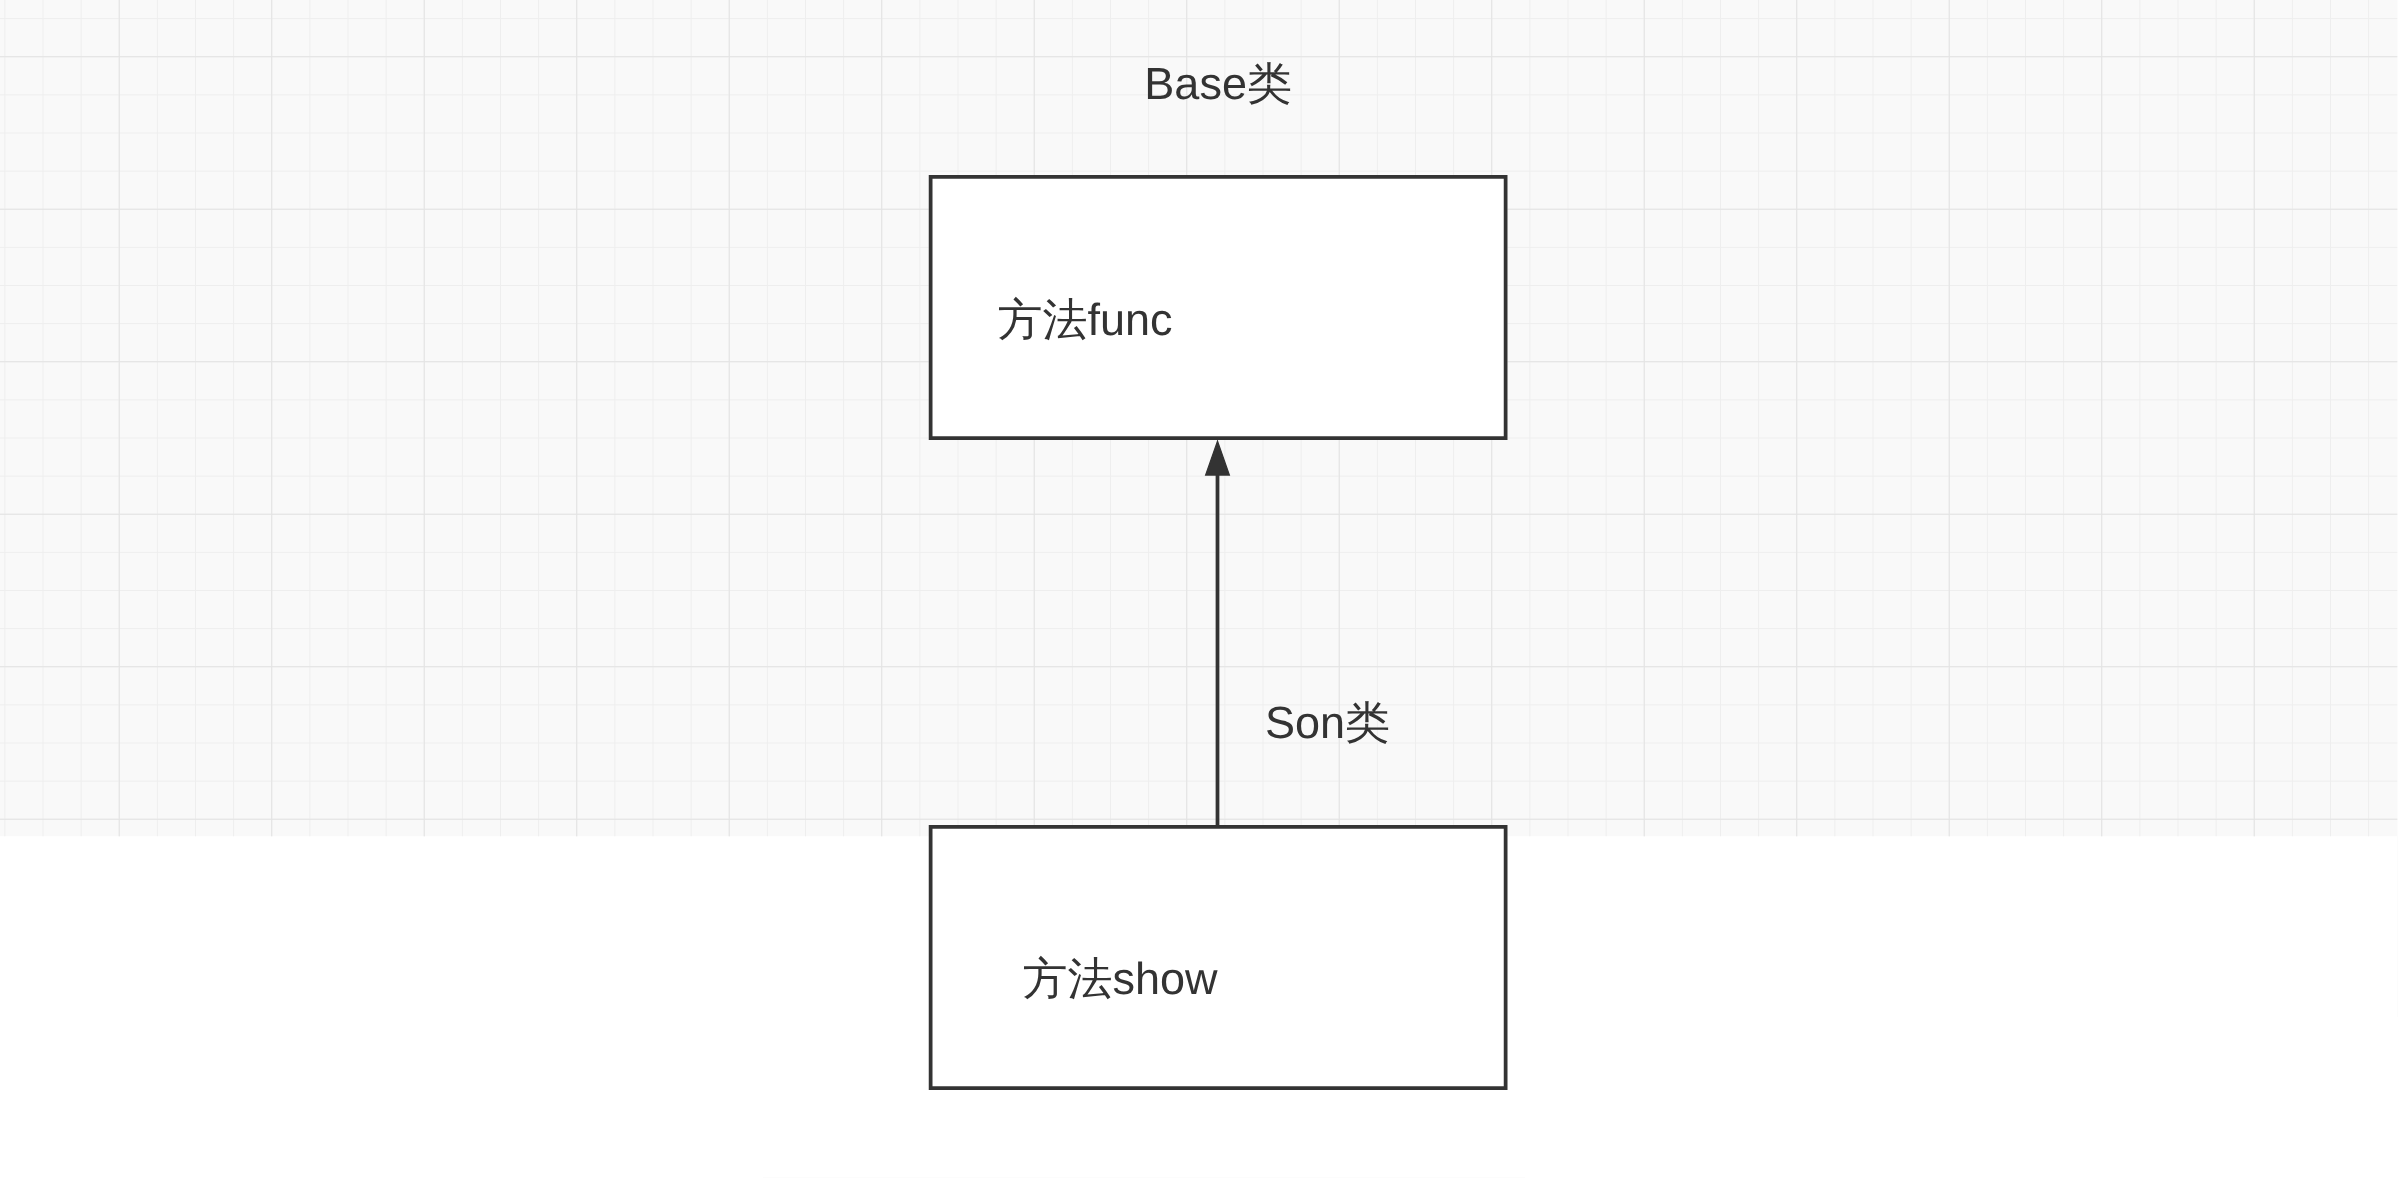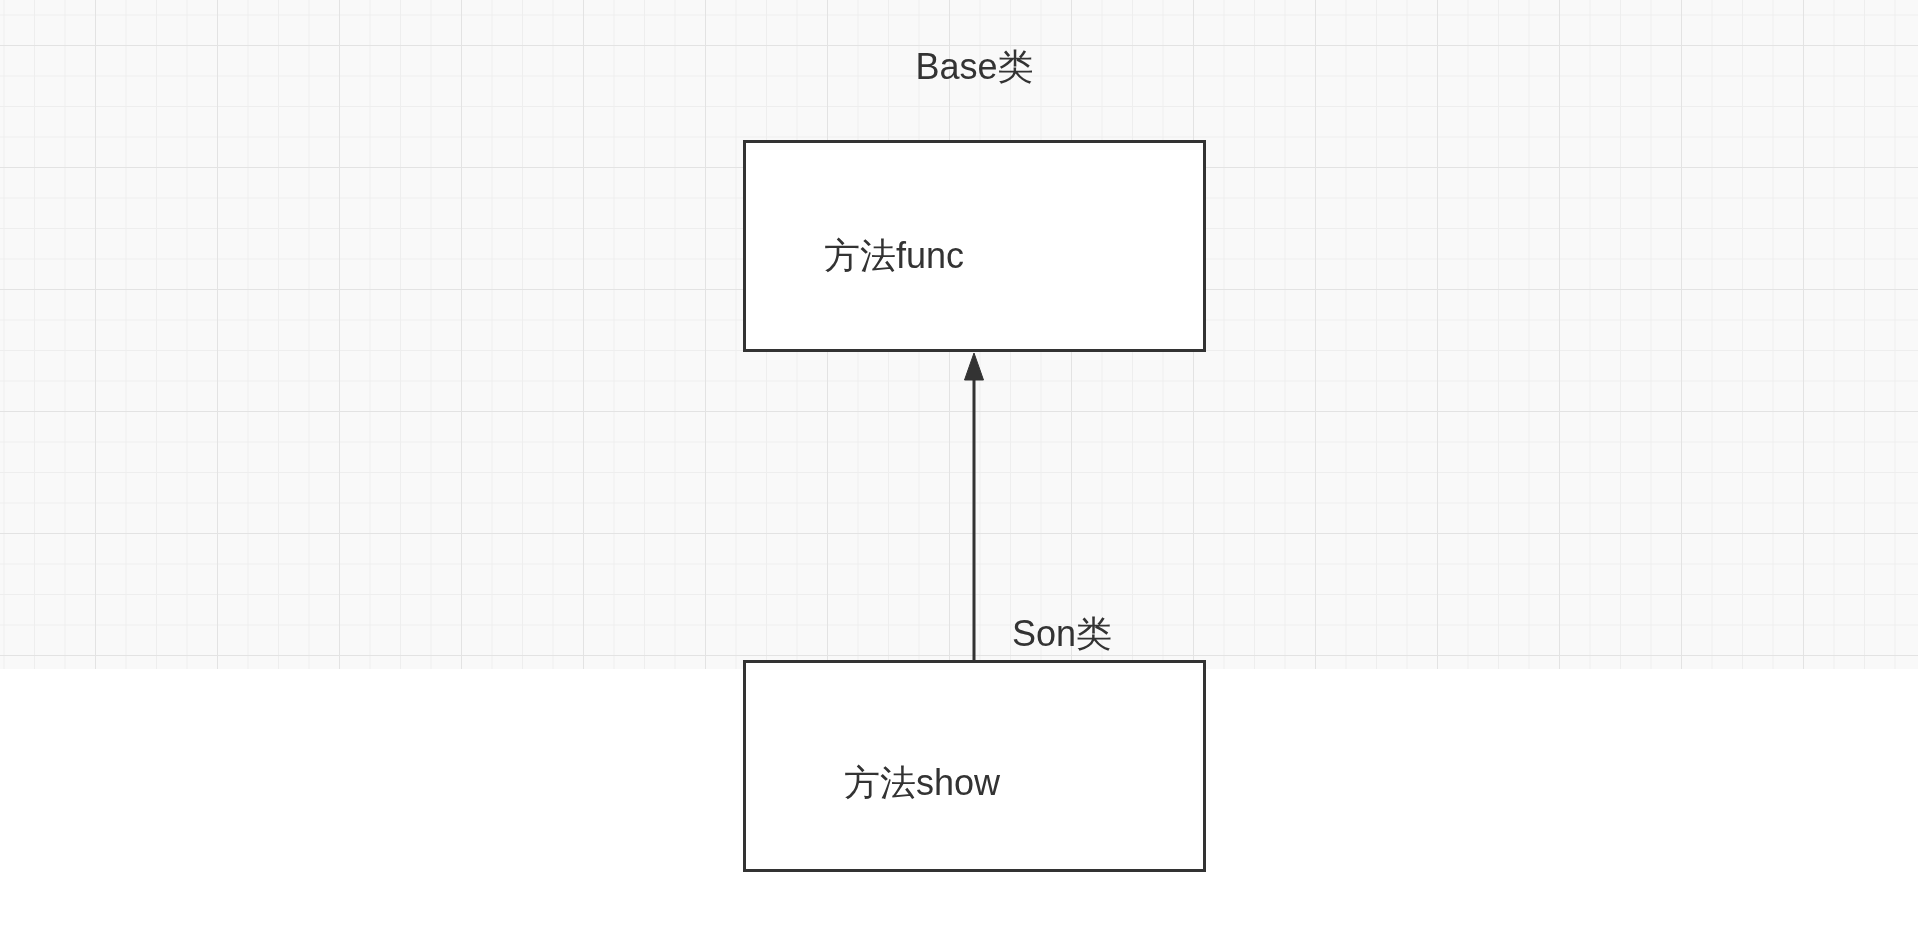--- a/index.html
+++ b/index.html
@@ -60,38 +60,37 @@
   .node-base { top: 140px; }
   .node-son  { top: 660px; padding-left: 20px; }
 
   .node-label {
     display: block;
     padding-left: 52px;
     font-size: 36px;
     line-height: 1.2;
     color: #333333;
     white-space: nowrap;
-    margin-left: 26px;
   }
   .node-base .node-label { transform: translateY(10px); }
   .node-son  .node-label { transform: translateY(17px); }
 
   .edge-svg {
     position: absolute;
     left: 0;
     top: 0;
     width: 1918px;
     height: 942px;
     pointer-events: none;
   }
 
   .edge-label {
     position: absolute;
     left: 1012px;
-    top: 612px;
+    top: 556px;
     font-size: 36px;
     line-height: 1.2;
     color: #333333;
     white-space: nowrap;
   }
 </style>
 </head>
 <body>
 
 <div class="canvas">

